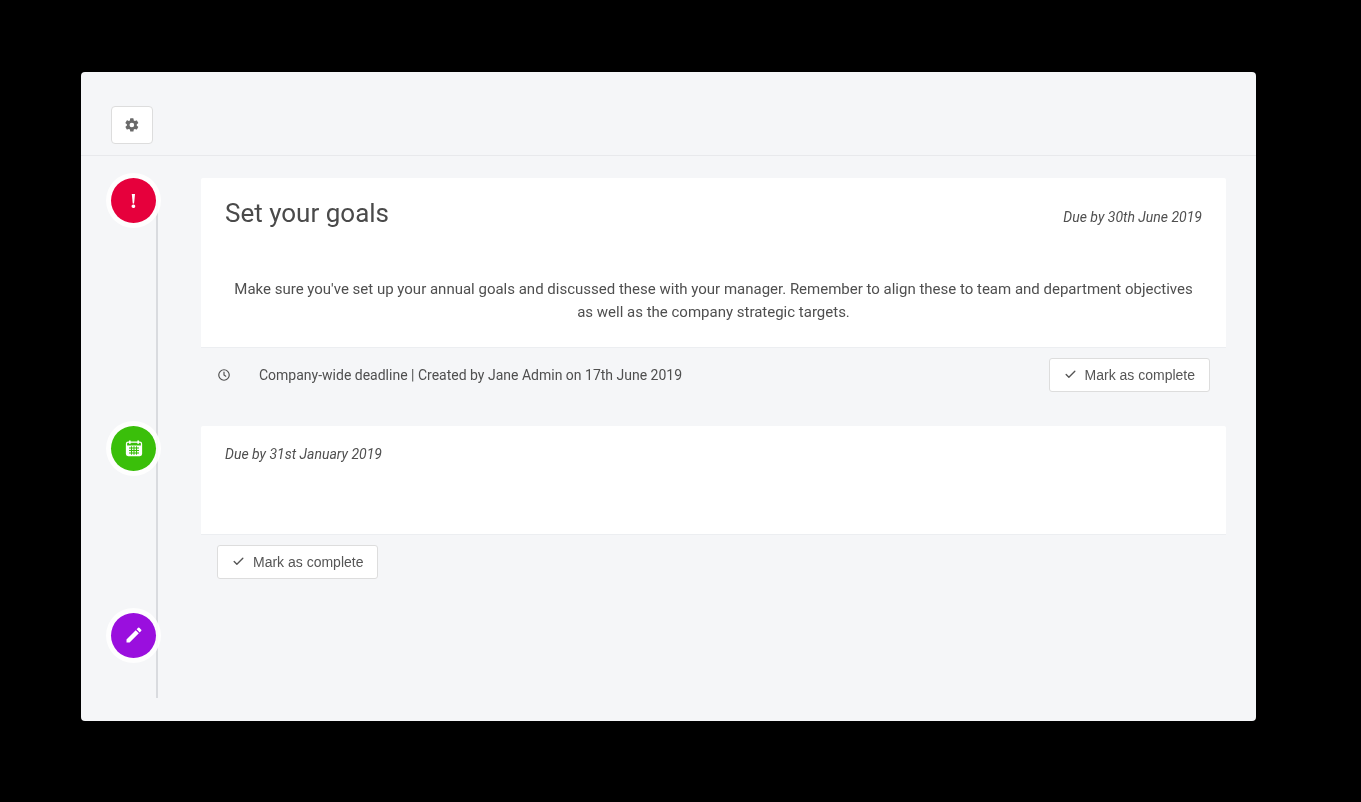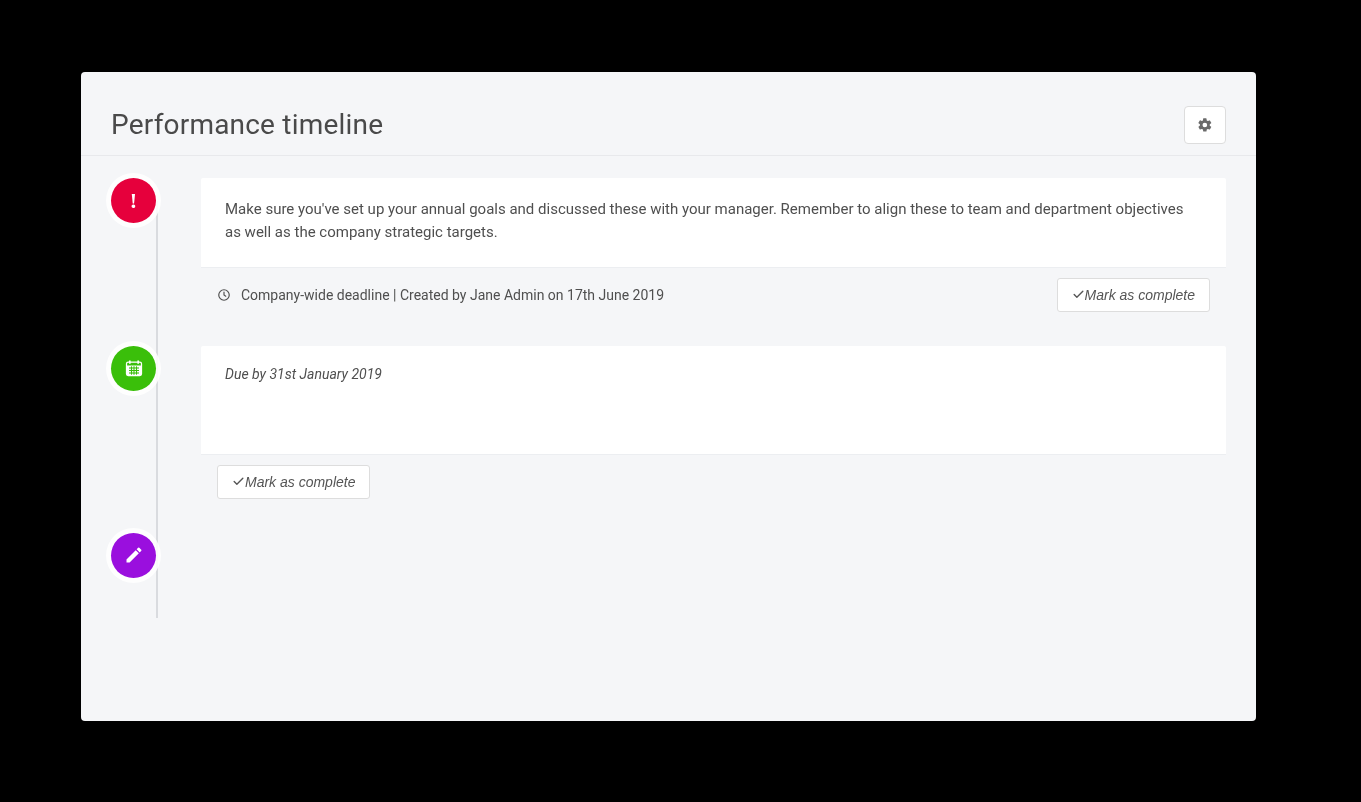--- a/index.html
+++ b/index.html
@@ -120,88 +120,92 @@
     }
     .due-text {
       font-size: 14px;
       font-style: italic;
       color: #4f4f4f;
     }
     .card-desc {
       font-size: 15px;
       color: #4f4f4f;
       line-height: 1.55;
+      text-align: center;
     }
     .card-footer {
       background: #f5f6f8;
       border-top: 1px solid #eceef1;
       display: flex;
       justify-content: space-between;
       align-items: center;
       padding: 10px 16px 10px 16px;
     }
     .meta {
       display: flex;
       align-items: center;
-      gap: 10px;
+      gap: 28px;
       font-size: 14px;
       color: #4f4f4f;
     }
     .meta svg {
       width: 14px;
       height: 14px;
       fill: none;
       stroke: #4f4f4f;
       stroke-width: 2;
     }
     .mark-complete {
       background: #fff;
       border: 1px solid #ddd;
       border-radius: 3px;
       padding: 8px 14px;
       font-size: 14px;
       color: #555;
       cursor: pointer;
       display: flex;
       align-items: center;
-      font-style: italic;
+      gap: 8px;
     }
     .mark-complete svg {
       width: 13px;
       height: 13px;
       fill: none;
       stroke: #555;
       stroke-width: 2.5;
     }
     .timeline-item.compact {
       margin-bottom: 0;
     }
   </style>
 </head>
 <body>
 
 <div class="panel">
   <div class="panel-header">
-    <h1 class="page-title">Performance timeline</h1>
     <button class="gear-button">
       <svg viewBox="0 0 24 24" fill="currentColor">
         <path d="M19.14,12.94a7.07,7.07,0,0,0,.05-.94,7.07,7.07,0,0,0-.05-.94l2.11-1.65a.5.5,0,0,0,.12-.64l-2-3.46a.5.5,0,0,0-.61-.22l-2.49,1a7,7,0,0,0-1.62-.94l-.38-2.65A.5.5,0,0,0,13.77,2H9.77a.5.5,0,0,0-.5.42L8.89,5.07a7,7,0,0,0-1.62.94l-2.49-1a.5.5,0,0,0-.61.22l-2,3.46a.5.5,0,0,0,.12.64L4.4,11a7.07,7.07,0,0,0-.05.94,7.07,7.07,0,0,0,.05.94L2.29,14.53a.5.5,0,0,0-.12.64l2,3.46a.5.5,0,0,0,.61.22l2.49-1a7,7,0,0,0,1.62.94l.38,2.65a.5.5,0,0,0,.5.42h4a.5.5,0,0,0,.5-.42l.38-2.65a7,7,0,0,0,1.62-.94l2.49,1a.5.5,0,0,0,.61-.22l2-3.46a.5.5,0,0,0-.12-.64ZM11.77,15.5A3.5,3.5,0,1,1,15.27,12,3.5,3.5,0,0,1,11.77,15.5Z"></path>
       </svg>
     </button>
   </div>
 
   <div class="timeline-wrap">
     <div class="timeline-line"></div>
 
     <div class="timeline-item">
       <div class="timeline-badge badge-red">
         <span style="font-family:Georgia,serif;font-size:22px;line-height:1;">!</span>
       </div>
       <div class="card">
         <div class="card-top">
+          <div class="card-title-row">
+            <h2 class="card-title">Set your goals</h2>
+            <span class="due-text">Due by 30th June 2019</span>
+          </div>
           <p class="card-desc">Make sure you've set up your annual goals and discussed these with your manager. Remember to align these to team and department objectives as well as the company strategic targets.</p>
         </div>
         <div class="card-footer">
           <div class="meta">
             <svg viewBox="0 0 24 24">
               <circle cx="12" cy="12" r="9"></circle>
               <path d="M12 7v5l3 2" stroke-linecap="round"></path>
             </svg>
             <span>Company-wide deadline | Created by Jane Admin on 17th June 2019</span>
           </div>

